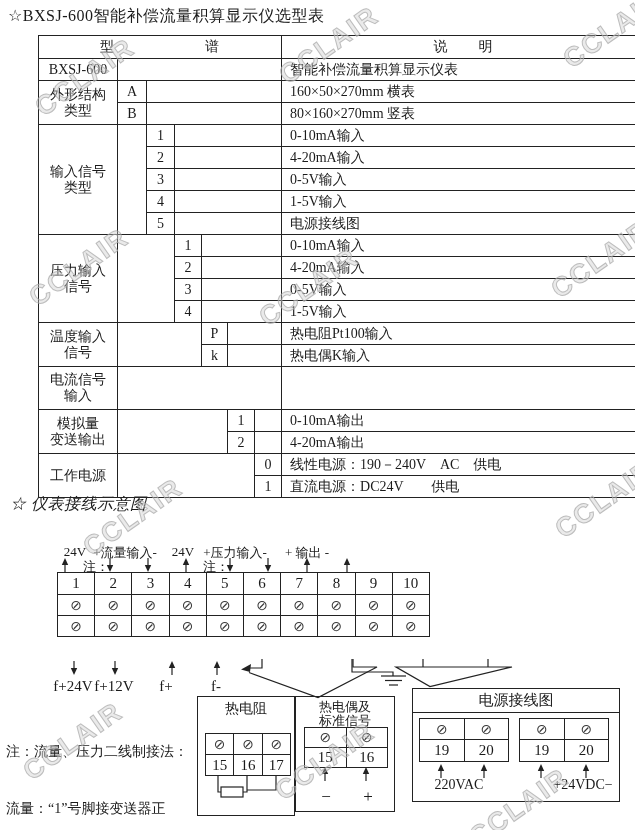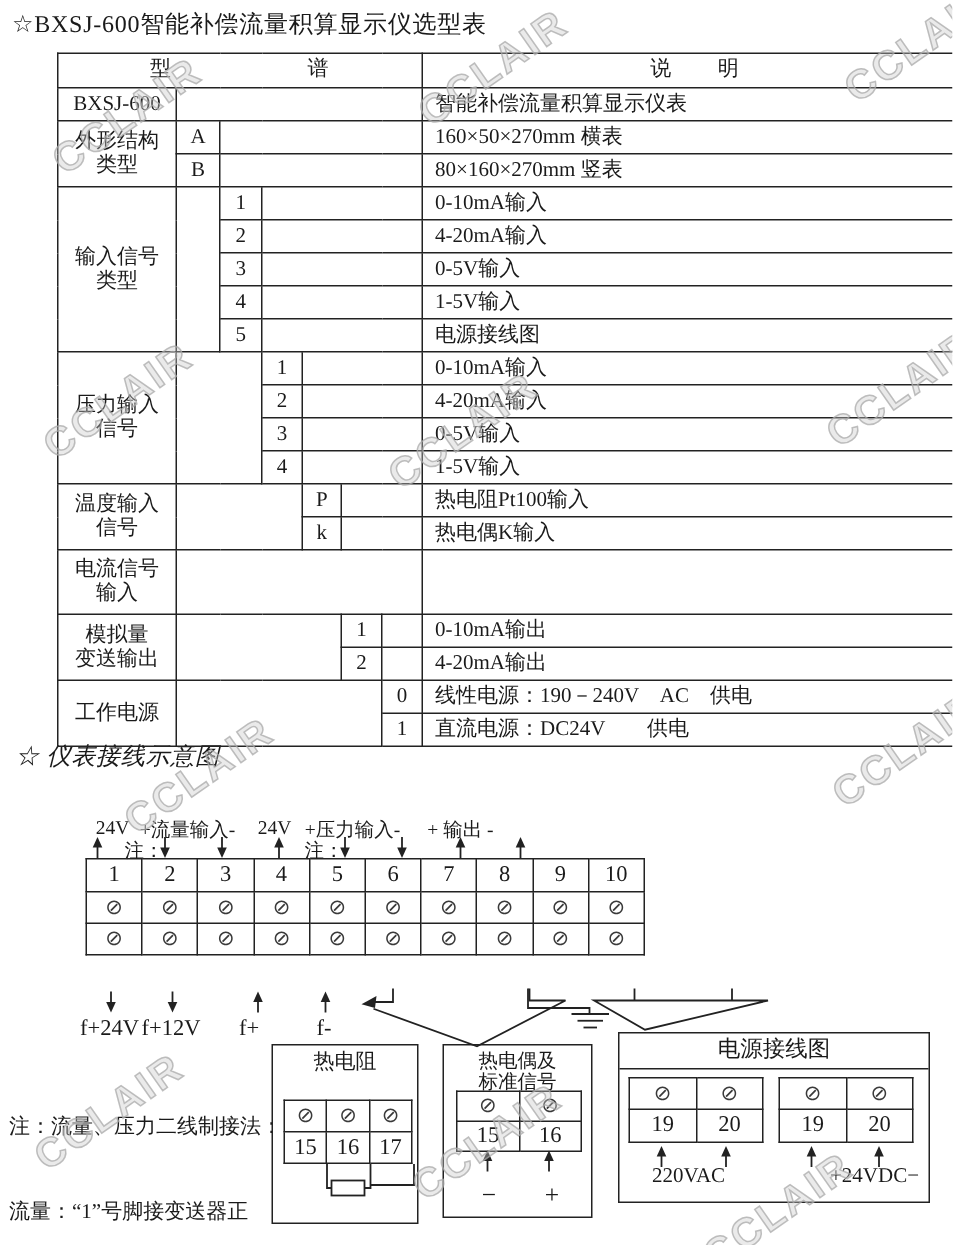--- a/index.html
+++ b/index.html
@@ -227,21 +227,21 @@
   <div class="abs ctr flbl" style="left:216px;top:678px;">f-</div>
 
   <div class="abs notes" style="left:6px;top:704px;">
     <div>注：流量、压力二线制接法：</div>
     <div>流量：“1”号脚接变送器正</div>
     
     
     
   </div>
 
-  <div class="wbox" style="left:181px;top:696px;width:96px;height:118px;">
+  <div class="wbox" style="left:197px;top:696px;width:96px;height:118px;">
     <div class="boxtitle" style="top:5px;">热电阻</div>
     <table class="tb" style="left:7px;top:36px;width:86px;">
       <tbody>
           <tr>
         <td style="height:20px"><span class="screw">⊘</span></td>
         <td><span class="screw">⊘</span></td>
         <td><span class="screw">⊘</span></td>
       </tr>
       <tr>
         <td style="height:20px">15</td>

